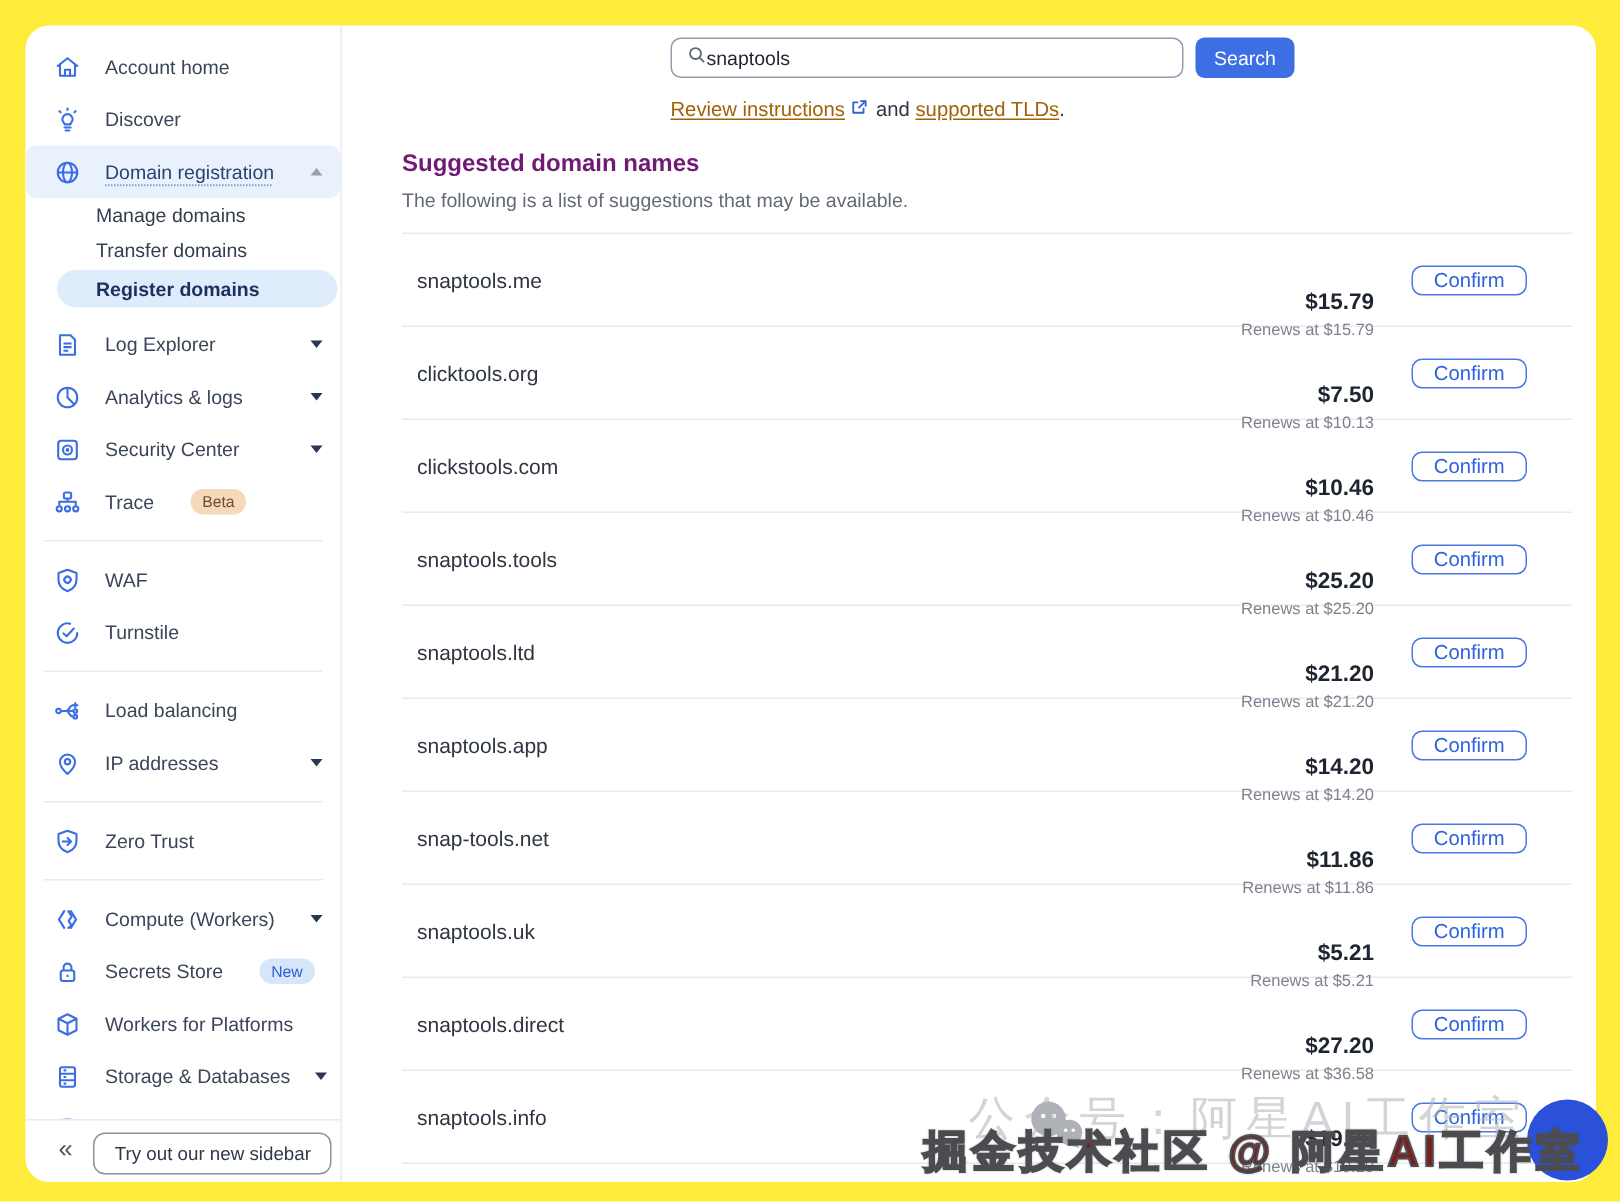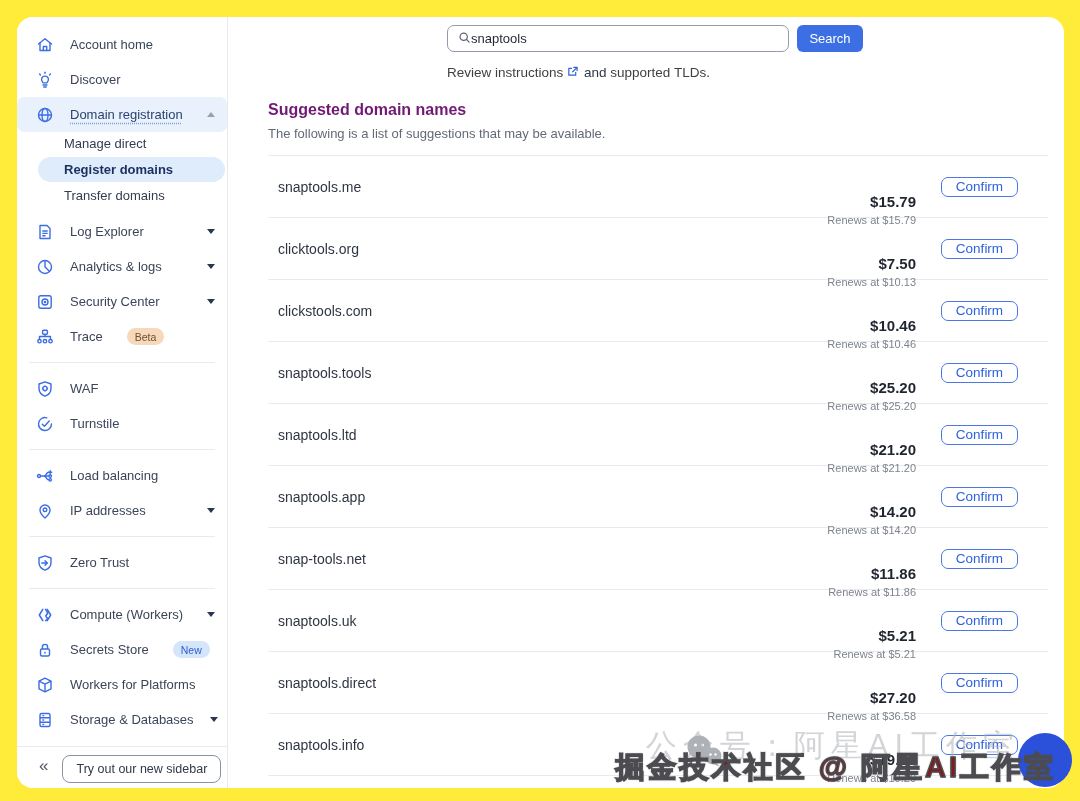--- a/index.html
+++ b/index.html
@@ -76,21 +76,21 @@
   .search-input-wrap svg { width:13px; height:13px; flex:0 0 13px; }
   .search-input-wrap input {
     border:none; outline:none; font-size:13px; color:#1f2530; width:100%;
     font-family:"Liberation Sans",sans-serif; background:transparent;
   }
   .search-btn {
     width:66px; height:27px; background:#3c6fe3; color:#fff; border:none; cursor:pointer;
     border-radius:6px; font-size:13px; font-family:"Liberation Sans",sans-serif;
   }
   .links { margin:13px 0 0 219px; font-size:13.5px; color:#2f3642; }
-  .links a { color:#404040; text-underline-offset:2px; cursor:pointer; }
+  .links a { color:#a16207; text-decoration:underline; text-underline-offset:2px; cursor:pointer; }
   .ext { display:inline-block; width:11px; height:11px; margin:0 2px 0 4px; }
   .ext svg { width:11px; height:11px; }
   .section { margin:21px 40px 0 40px; }
   .section h2 { font-size:16px; font-weight:bold; color:#701a75; }
   .subtitle { font-size:13px; color:#636a77; margin-top:7px; }
   .rows { margin:14px 16px 0 40px; border-top:1px solid #e8eaed; }
   .row {
     height:62px; border-bottom:1px solid #e8eaed;
     display:flex; align-items:center; padding:0 30px 0 10px;
   }
@@ -158,27 +158,27 @@
               <circle cx="9" cy="9" r="6.5"></circle>
               <ellipse cx="9" cy="9" rx="3" ry="6.5"></ellipse>
               <path d="M2.8 9h12.4"></path>
             </svg>
           </span>
         <span class="label">Domain registration</span>
         <span class="chev-up"></span>
       </div>
 
       <div class="sub">
-        <span>Manage direct</span>
+        <span>Manage domains</span>
+      </div>
+      <div class="sub">
+        <span>Transfer domains</span>
       </div>
       <div class="sub selected">
         <span>Register domains</span>
-      </div>
-      <div class="sub">
-        <span>Transfer domains</span>
       </div>
 
       <div class="item" style="margin-top:7px;">
         <span class="icn">
             <svg viewBox="0 0 18 18" fill="none" stroke="#3b6de4" stroke-width="1.4" stroke-linejoin="round">
               <path d="M4 2.5h7l3 3v10H4z"></path>
               <path d="M6.3 8h5.4M6.3 10.4h5.4M6.3 12.8h3.2"></path>
             </svg>
           </span>
         <span class="label">Log Explorer</span>

